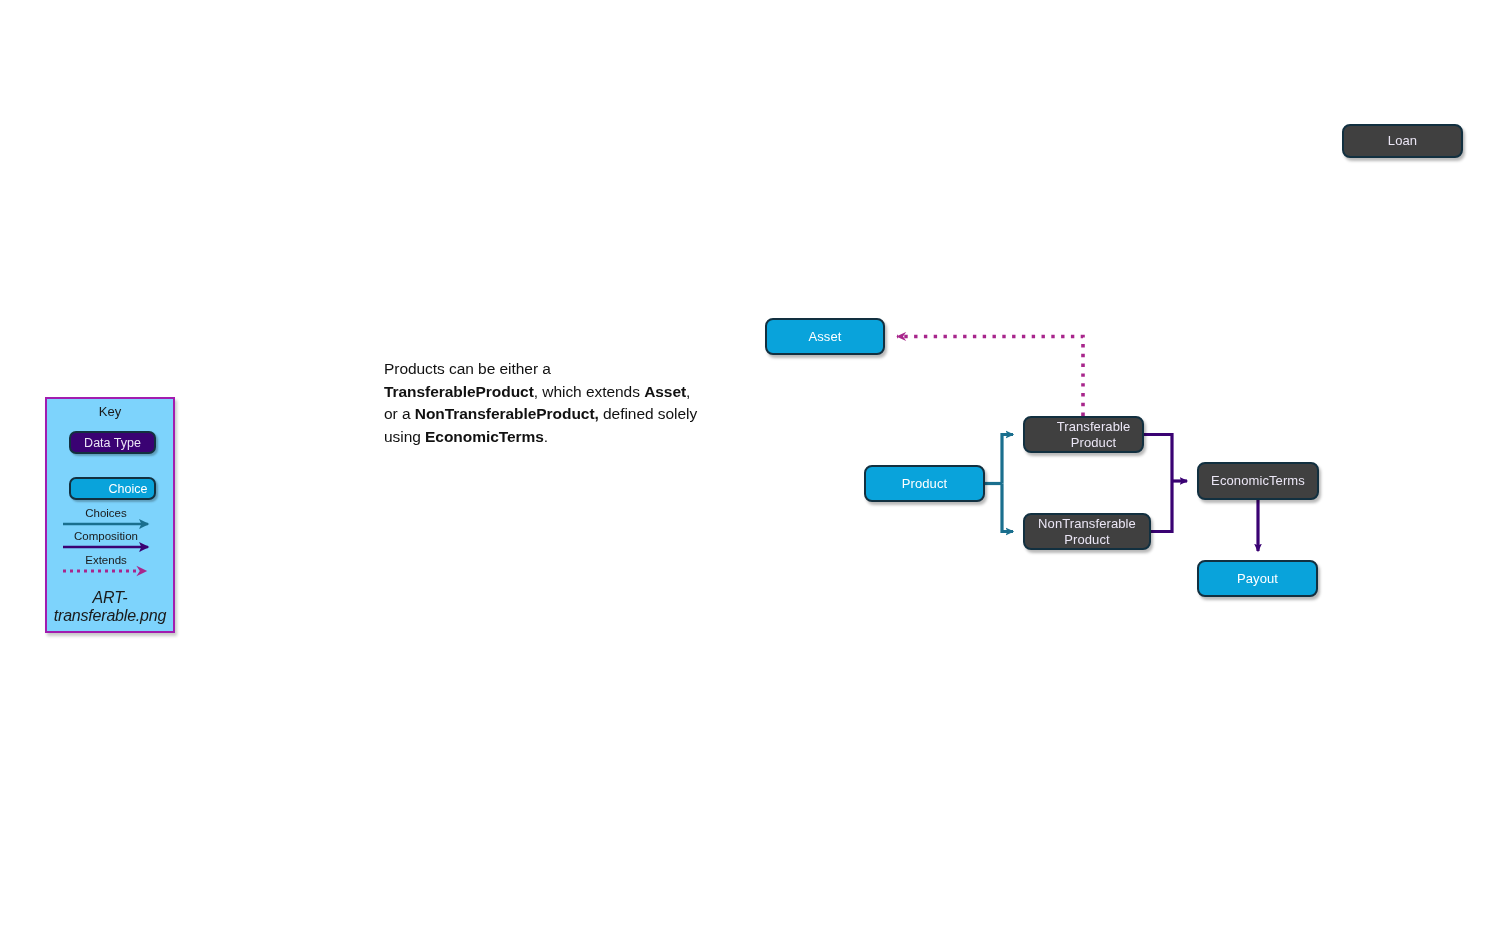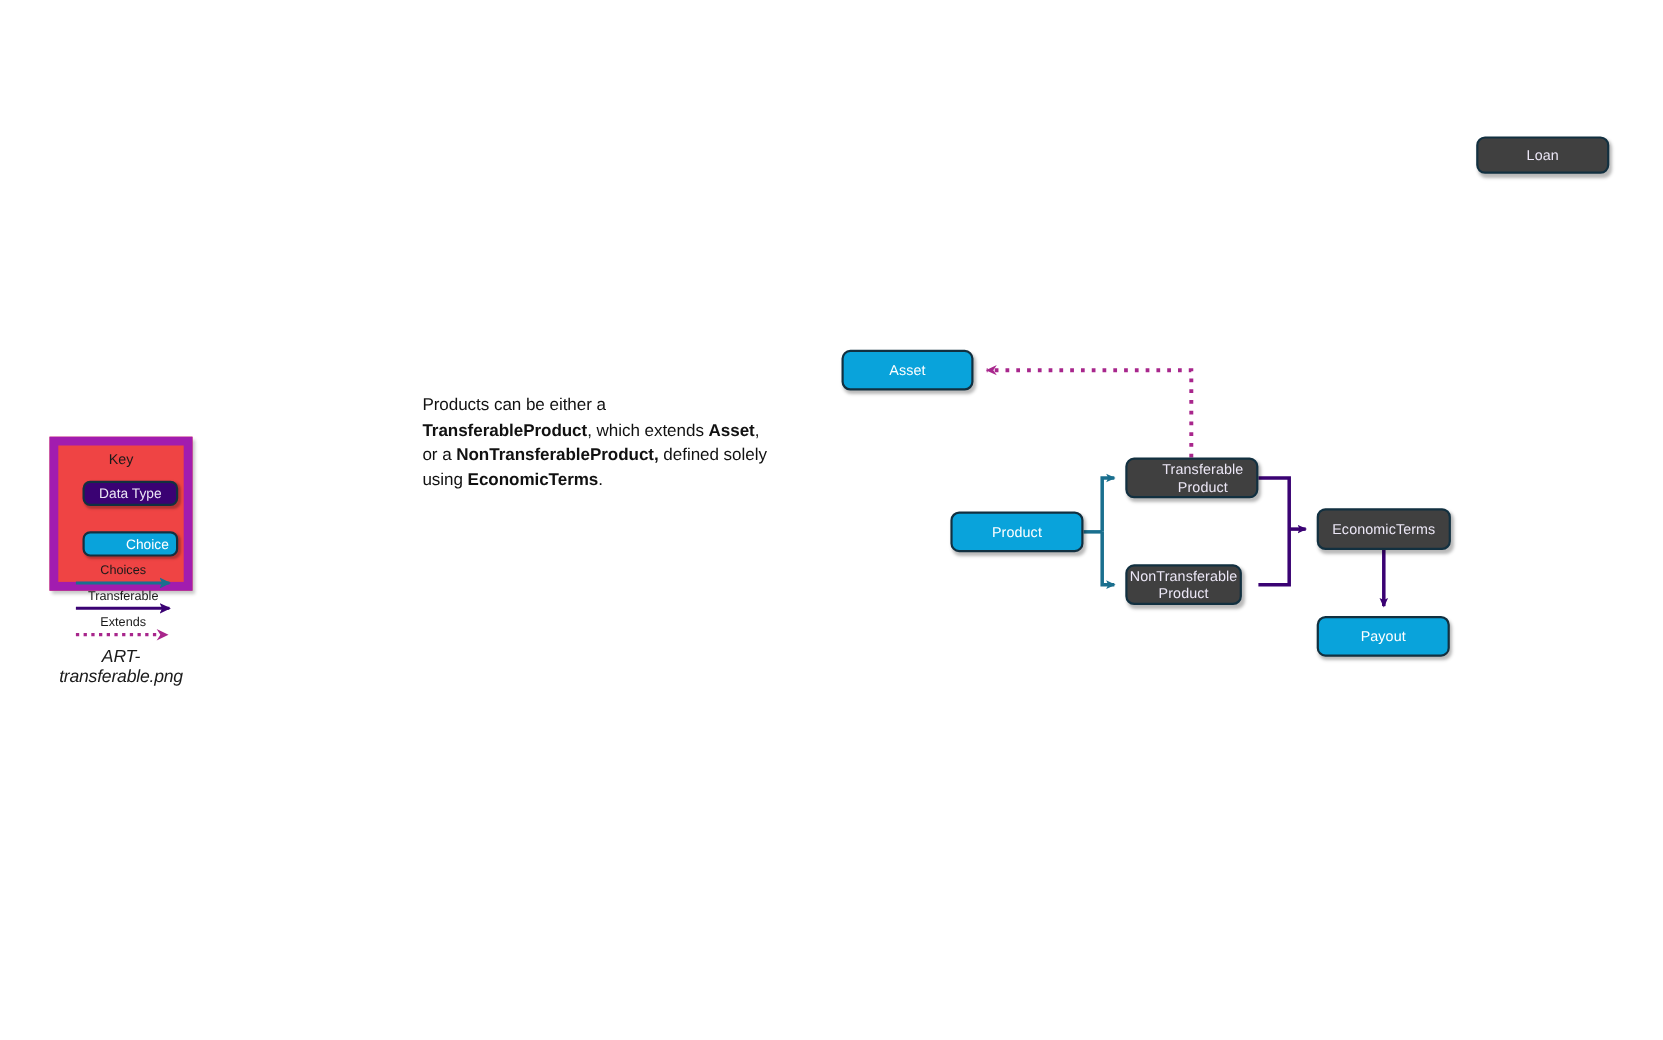--- a/index.html
+++ b/index.html
@@ -56,24 +56,24 @@
     letter-spacing: -.05px;
   }
   #description b { font-weight: 700; }
 
   
   #key-panel {
     position: absolute;
     left: 45px;
     top: 397px;
     width: 130px;
-    height: 140px;
+    height: 236px;
     box-sizing: border-box;
-    background: #ef4444;
-    border: 8px solid #a21caf;
+    background: #7dd3fc;
+    border: 2px solid #a21caf;
     box-shadow: 2px 3px 3px rgba(0,0,0,.22);
   }
   #key-title {
     position: absolute;
     left: 0;
     top: 5px;
     width: 100%;
     text-align: center;
     font-size: 13px;
     color: #1a1a1a;
@@ -188,21 +188,21 @@
 </div>
 
 <div class="node choice" id="node-product" style="left:864px;top:465px;width:121px;height:37px;">
   <span>Product</span>
 </div>
 
 <div class="node datatype" id="node-transferable-product" style="left:1023px;top:416px;width:121px;height:37px;padding-left:20px;">
   <span>Transferable Product</span>
 </div>
 
-<div class="node datatype" id="node-nontransferable-product" style="left:1023px;top:513px;width:106px;height:37px;">
+<div class="node datatype" id="node-nontransferable-product" style="left:1023px;top:513px;width:128px;height:37px;">
   <span>NonTransferable Product</span>
 </div>
 
 <div class="node datatype" id="node-economicterms" style="left:1197px;top:462px;width:122px;height:38px;">
   <span>EconomicTerms</span>
 </div>
 
 <div class="node choice" id="node-payout" style="left:1197px;top:560px;width:121px;height:37px;">
   <span>Payout</span>
 </div>
@@ -226,21 +226,21 @@
       <defs>
         <marker id="k-teal" markerWidth="11" markerHeight="11" refX="9" refY="5.5" orient="auto" markerUnits="userSpaceOnUse">
           <path d="M0,0.6 L10.4,5.5 L0,10.4 L2.4,5.5 Z" fill="#1a6f8e"></path>
         </marker>
       </defs>
       <path d="M1,6 L86,6" stroke="#1a6f8e" stroke-width="2.6" fill="none" marker-end="url(#k-teal)"></path>
     </svg>
   </div>
 
   <div class="key-legend-row" style="top:131px;">
-    <div class="key-legend-label">Transferable</div>
+    <div class="key-legend-label">Composition</div>
     <svg class="key-legend-arrow" width="100" height="12" viewBox="0 0 100 12" xmlns="http://www.w3.org/2000/svg">
       <defs>
         <marker id="k-purple" markerWidth="11" markerHeight="11" refX="9" refY="5.5" orient="auto" markerUnits="userSpaceOnUse">
           <path d="M0,0.6 L10.4,5.5 L0,10.4 L2.4,5.5 Z" fill="#3a0273"></path>
         </marker>
       </defs>
       <path d="M1,6 L86,6" stroke="#3a0273" stroke-width="2.6" fill="none" marker-end="url(#k-purple)"></path>
     </svg>
   </div>
 

